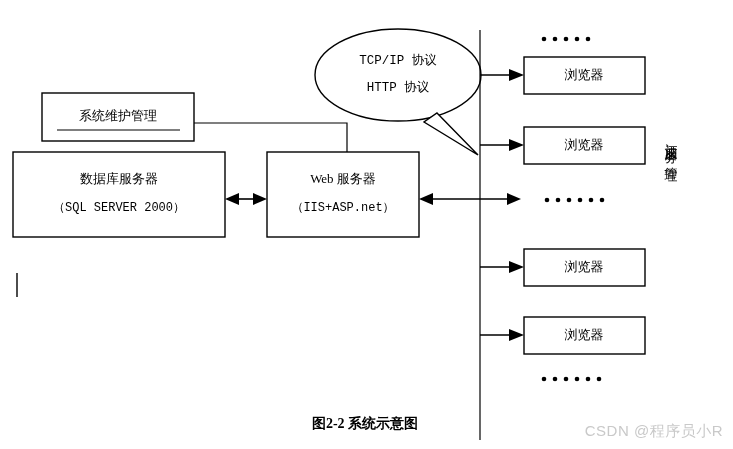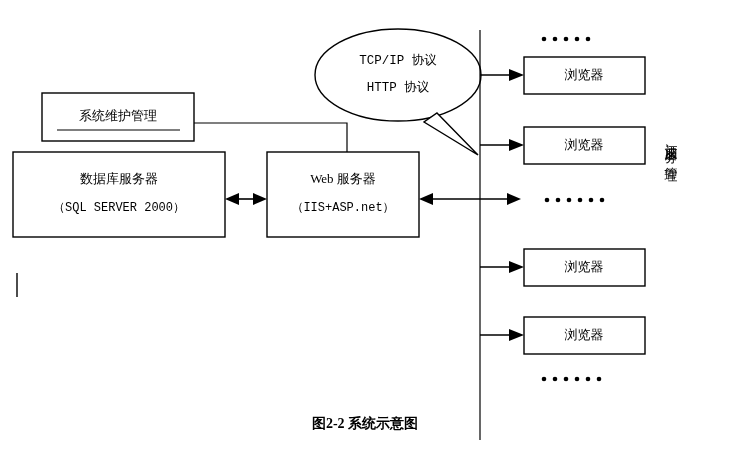--- a/index.html
+++ b/index.html
@@ -208,14 +208,15 @@
     <g>
       <text class="vert-label" x="671" y="134" style="writing-mode: vertical-rl; text-orientation: upright; letter-spacing: 2px;">酒店服务、管理</text>
     </g>
 
     <line class="shape-stroke" x1="17" y1="273" x2="17" y2="297" stroke-width="2.6"></line>
 
     <text class="caption-label" x="365" y="425" text-anchor="middle" dominant-baseline="middle">图2-2 系统示意图</text>
 
   </svg>
 
+  <div class="watermark">CSDN @程序员小R</div>
 
 </div>
 
 </body></html>

